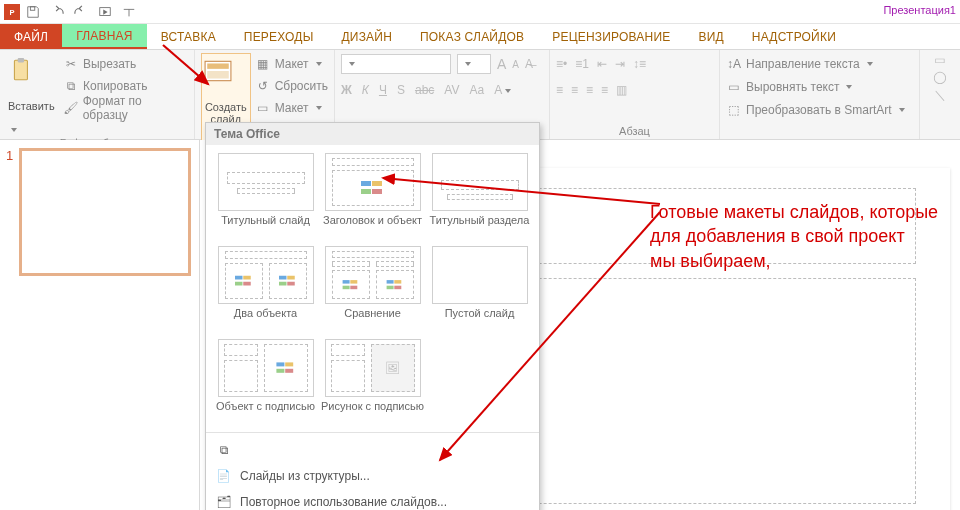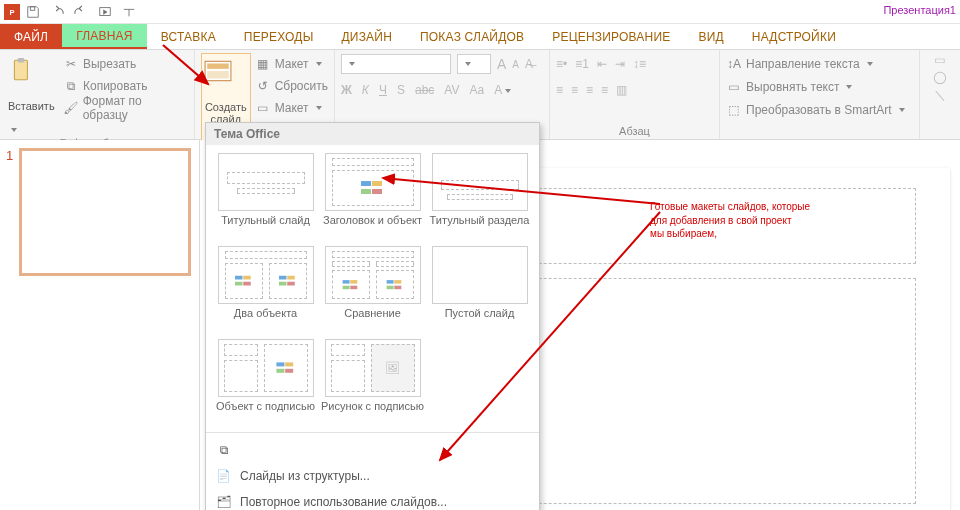--- a/index.html
+++ b/index.html
@@ -63,21 +63,21 @@
 .gal-thumb .line { position: absolute; border: 1px dashed #bfbfbf; }
 .gal-label { font-size: 11px; color: #666; line-height: 1.15; min-height: 26px; }
 .gallery-sep { border-top: 1px solid #e2e2e2; margin: 2px 0; }
 .gallery-bottom { padding: 2px 0 4px 0; }
 .gal-cmd { display: flex; align-items: center; gap: 8px; padding: 5px 10px; font-size: 12px; color: #555; }
 .gal-cmd .ic { width: 16px; height: 16px; display: inline-flex; align-items: center; justify-content: center; }
 
 .caret { display:inline-block; width:0; height:0; border-left:3px solid transparent; border-right:3px solid transparent; border-top:4px solid #888; margin-left:3px; vertical-align:middle; }
 
 
-.annotation { position: absolute; left: 650px; top: 200px; color: #d40000; font-size: 10px; line-height: 1.35; z-index: 60; }
+.annotation { position: absolute; left: 650px; top: 200px; color: #d40000; font-size: 18px; line-height: 1.35; z-index: 60; }
 
 svg.arrow { position: absolute; z-index: 55; pointer-events: none; }
 
 
 .cnt-icon { position:absolute; width:24px; height:14px; left:50%; top:50%; transform:translate(-50%,-50%); display:flex; flex-wrap:wrap; gap:1px; }
 .cnt-icon i { width:10px; height:5px; }
 .cnt-icon i:nth-child(1){background:#6aa9e0;} .cnt-icon i:nth-child(2){background:#eac36a;} .cnt-icon i:nth-child(3){background:#9bcf8a;} .cnt-icon i:nth-child(4){background:#d98a8a;}
 </style>
 </head>
 <body>

